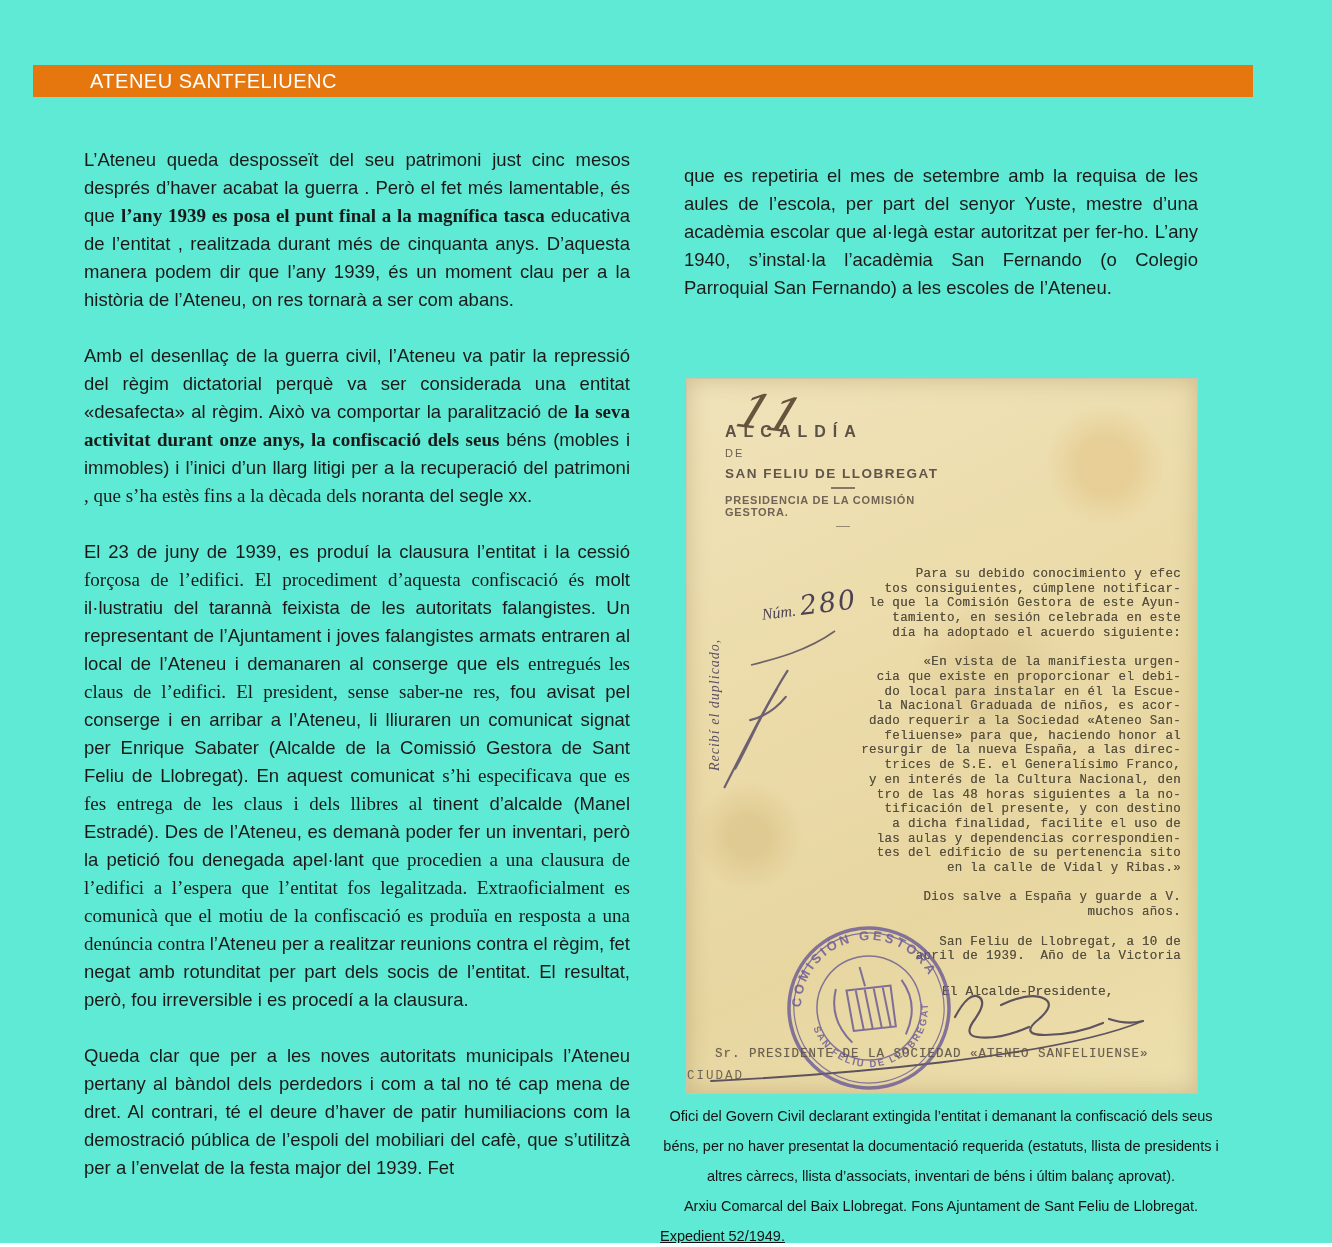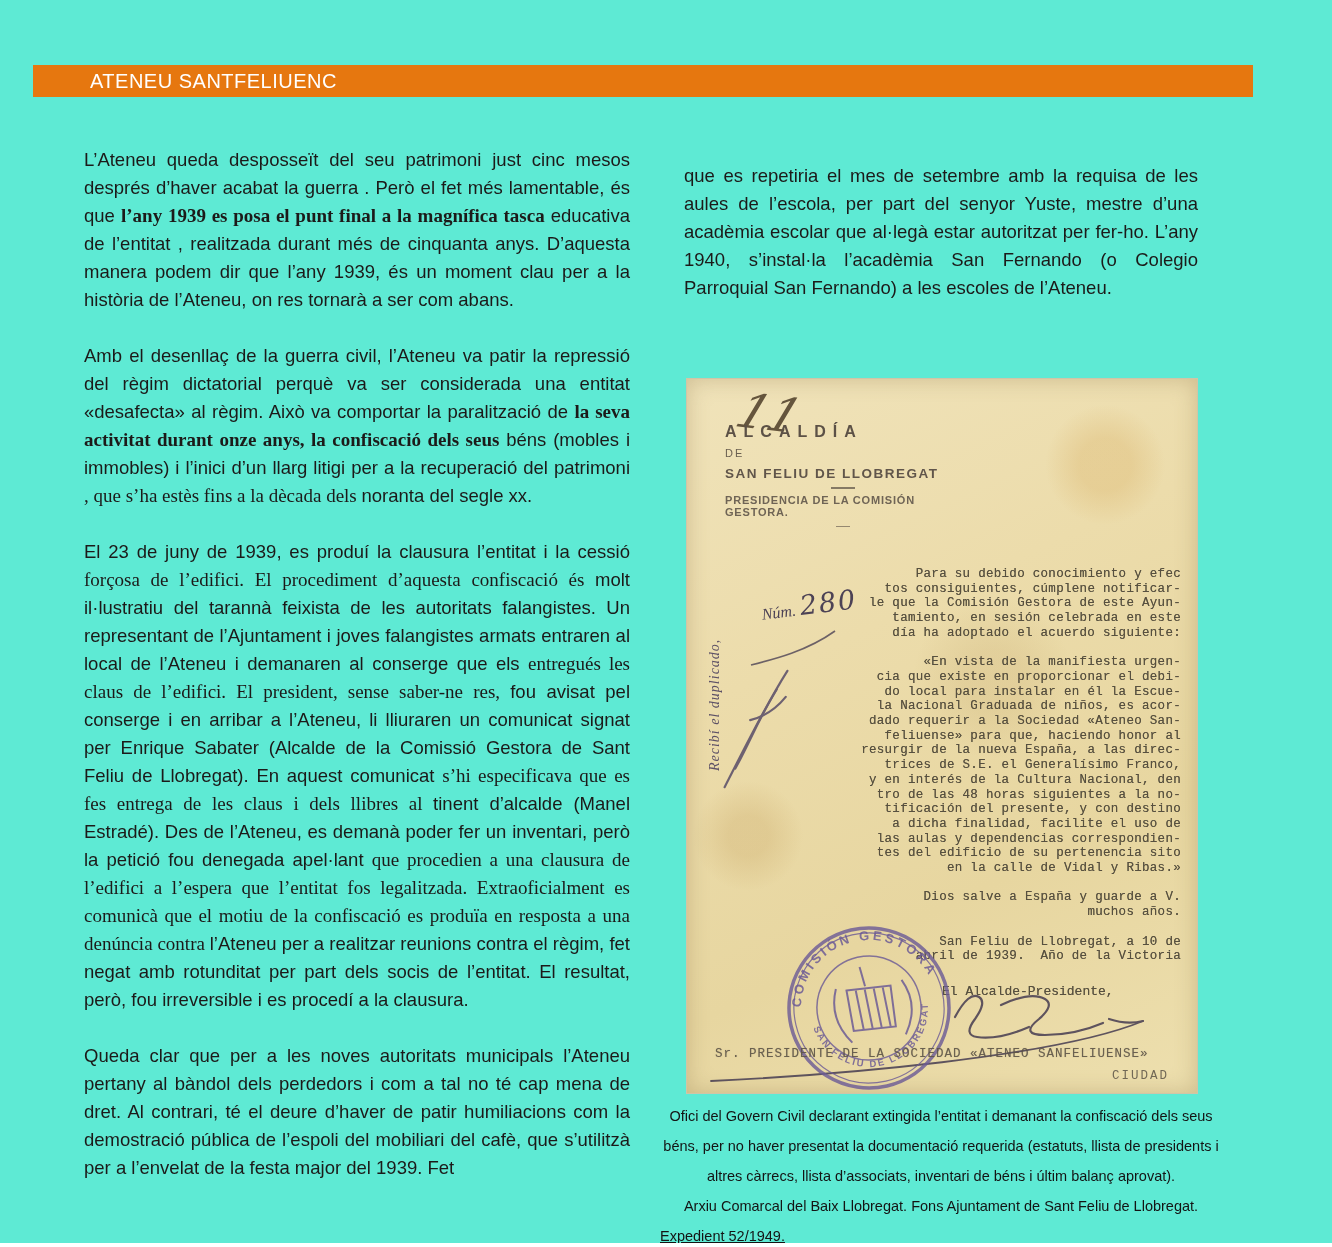--- a/index.html
+++ b/index.html
@@ -52,21 +52,21 @@
 
   .typed{position:absolute;left:160px;top:188px;width:334px;white-space:pre-wrap;
       font-family:"Liberation Mono",monospace;font-size:12.5px;line-height:14.7px;
       letter-spacing:.3px;color:#57503f;text-shadow:0 0 .6px rgba(87,80,63,.75);text-align:right;}
   .closing{position:absolute;left:255px;top:605px;font-family:"Liberation Mono",monospace;
       font-size:13px;color:#57503f;text-shadow:0 0 .6px rgba(87,80,63,.75);}
   .sig{position:absolute;left:10px;top:600px;}
   .stamp{position:absolute;left:96px;top:543px;transform:rotate(-13deg);}
   .addr1{position:absolute;left:28px;top:668px;font-family:"Liberation Mono",monospace;
       font-size:12.5px;letter-spacing:1px;color:rgba(92,83,70,.78);text-shadow:0 0 .7px rgba(92,83,70,.6);}
-  .addr2{position:absolute;left:0;top:690px;width:482px;text-align:right;
+  .addr2{position:absolute;left:0;top:690px;width:482px;text-align:left;
       font-family:"Liberation Mono",monospace;font-size:12.5px;letter-spacing:2px;color:rgba(92,83,70,.85);}
 
   
   .caption{position:absolute;left:660px;top:1101px;width:562px;font-size:14.5px;line-height:30px;color:#141414;}
   .caption-body{white-space:pre-line;text-align:center;}
   .caption-exp{padding-right:12px;text-decoration:underline;}
 </style>
 </head>
 <body>
 

